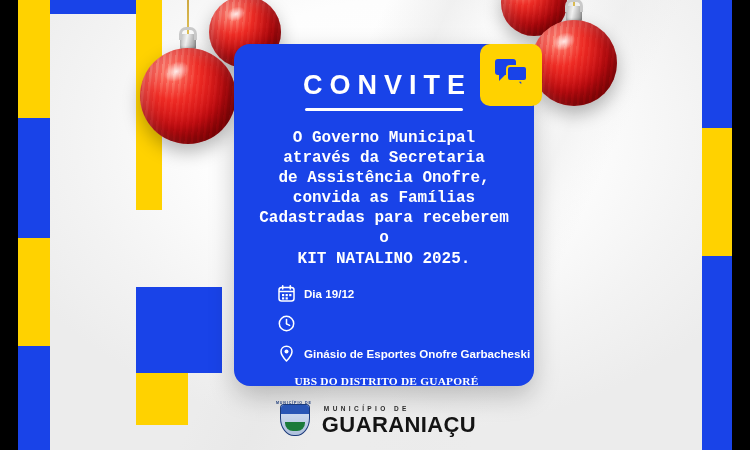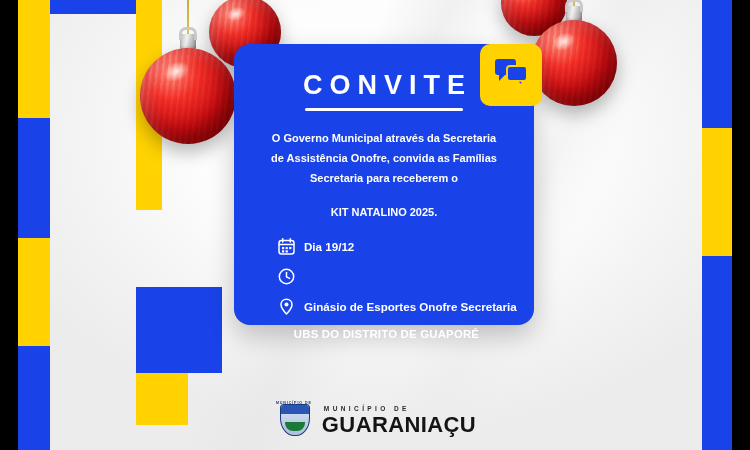--- a/index.html
+++ b/index.html
@@ -187,21 +187,21 @@
   #orn4 .cord { height: 28px; }
   #orn4 .cap  { top: 22px; }
   #orn4 .ball { top: 36px; width: 86px; height: 86px; }
 
   
   .card {
     position: absolute;
     left: 216px;
     top: 44px;
     width: 300px;
-    height: 281px;
+    height: 342px;
     background: #1943e8;
     border-radius: 16px;
     box-shadow: 0 10px 26px rgba(0,0,0,.22);
     color: #fff;
     text-align: center;
     z-index: 20;
   }
   .card-title {
     margin: 26px 0 0 0;
     font-size: 27px;
@@ -212,27 +212,28 @@
   }
   .title-rule {
     width: 158px;
     height: 3px;
     background: #fff;
     margin: 7px auto 0 auto;
     border-radius: 2px;
   }
   .body-text {
     margin: 17px 22px 0 22px;
-    font-size: 11px;
+    font-size: 16px;
     line-height: 20px;
     font-weight: bold;
+    font-family: Liberation Mono, monospace;
   }
   .body-text .kit {
     display: block;
-    margin-top: 14px;
+    margin-top: 1px;
   }
   .info-list {
     margin: 16px 0 0 0;
     padding: 0 0 0 44px;
     list-style: none;
     text-align: left;
   }
   .info-row {
     display: flex;
     align-items: center;
@@ -249,20 +250,21 @@
   .info-txt {
     font-size: 11.6px;
     font-weight: bold;
     line-height: 17px;
   }
   .ubs-line {
     margin: 2px 0 0 5px;
     font-size: 11.4px;
     font-weight: bold;
     letter-spacing: .2px;
+    font-family: Liberation Serif, serif;
   }
   .info-list.second {
     margin-top: 13px;
     padding-left: 44px;
   }
 
   
   .badge {
     position: absolute;
     left: 462px;
@@ -404,21 +406,21 @@
       </span>
     </div>
 
     <div class="card">
       <div class="card-title">CONVITE</div>
       <div class="title-rule"></div>
 
       <div class="body-text">
         <div>O Governo Municipal através da Secretaria</div>
         <div>de Assistência Onofre, convida as Famílias</div>
-        <div>Secretaria para receberem o</div>
+        <div>Cadastradas para receberem o</div>
         <div class="kit">KIT NATALINO 2025.</div>
       </div>
 
       <ul class="info-list">
         <li class="info-row">
           <span class="info-ico">
             <svg width="17" height="17" viewBox="0 0 17 17">
               <rect x="1" y="2.5" width="15" height="13.5" rx="2.5" fill="none" stroke="#fff" stroke-width="1.5"></rect>
               <line x1="1" y1="6.5" x2="16" y2="6.5" stroke="#fff" stroke-width="1.5"></line>
               <line x1="4.7" y1="0.8" x2="4.7" y2="4" stroke="#fff" stroke-width="1.6" stroke-linecap="round"></line>
@@ -443,21 +445,21 @@
           </span>
         </li>
 
         <li class="info-row">
           <span class="info-ico">
             <svg width="17" height="17" viewBox="0 0 17 17">
               <path d="M8.5 1.2 C5.3 1.2 3 3.5 3 6.5 C3 10.3 8.5 16 8.5 16 C8.5 16 14 10.3 14 6.5 C14 3.5 11.7 1.2 8.5 1.2 Z" fill="none" stroke="#fff" stroke-width="1.5" stroke-linejoin="round"></path>
               <circle cx="8.5" cy="6.4" r="2" fill="#fff"></circle>
             </svg>
           </span>
-          <span class="info-txt">Ginásio de Esportes Onofre Secretaria</span>
+          <span class="info-txt">Ginásio de Esportes Onofre Garbacheski</span>
         </li>
       </ul>
 
       <div class="ubs-line">UBS DO DISTRITO DE GUAPORÉ</div>
 
     </div>
 
     <div class="footer">
       <div class="crest">
         <div class="shield"></div>

